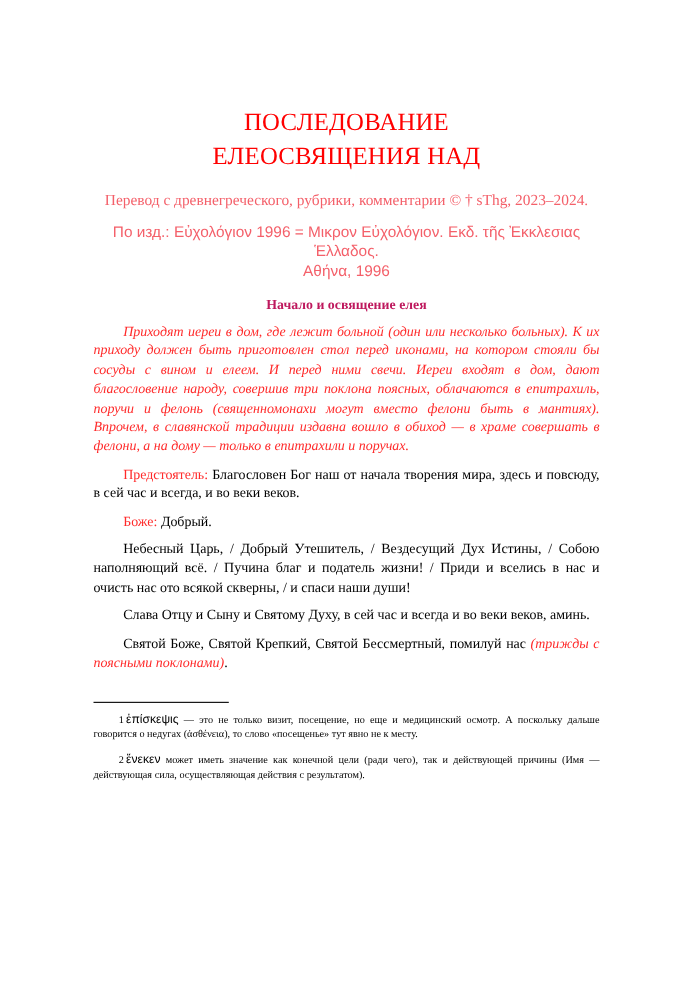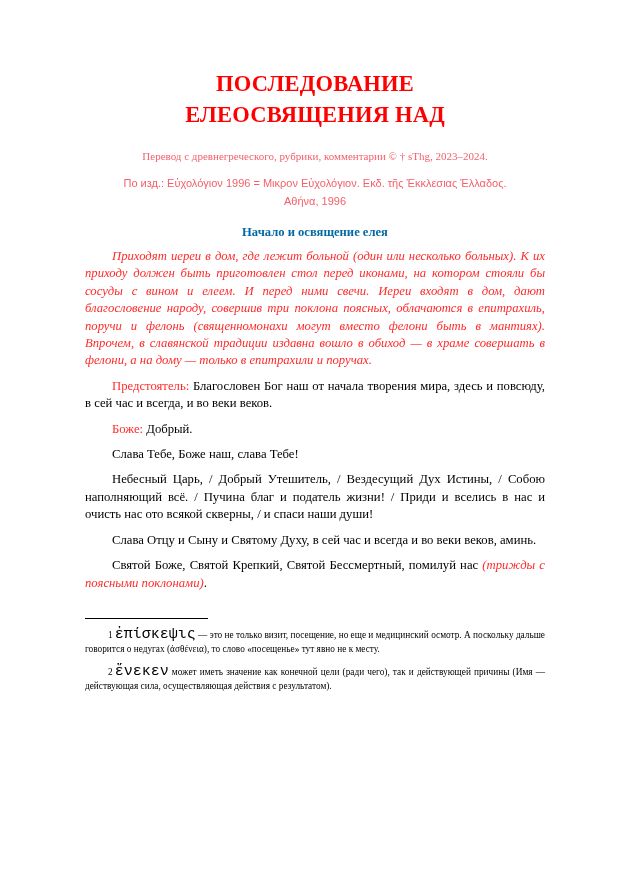--- a/index.html
+++ b/index.html
@@ -25,46 +25,46 @@
   .content {
     position: absolute;
     left: 85px;
     top: 0;
     width: 460px;
   }
 
   
   .doc-title {
     margin: 0;
-    padding-top: 68px;
+    padding-top: 95px;
     text-align: center;
     color: #ff0000;
     font-size: 22.5px;
-    font-weight: bold;
+    font-weight: normal;
     line-height: 31px;
     letter-spacing: 0.2px;
   }
   .doc-title .tline { display: block; }
 
   
   .subtitle-block {
     margin-top: 17px;
     text-align: center;
     color: #f4606a;
-    font-size: 11px;
+    font-size: 14px;
     line-height: 18px;
   }
   .subtitle-line { display: block; }
   .subtitle-credit { margin-bottom: 9px; }
 
   
   .section-heading {
     margin: 13px 0 0 0;
     text-align: center;
-    color: #0369a1;
+    color: #be185d;
     font-size: 12.6px;
     font-weight: bold;
     line-height: 18px;
   }
 
   
   p {
     margin: 0;
     padding: 0;
   }
@@ -112,22 +112,22 @@
     text-align: justify;
     text-indent: 23px;
     font-size: 9.3px;
     line-height: 13.6px;
     margin-top: 9px;
   }
   .fn .fn-num {
     margin-right: 2px;
   }
   .greek {
-    font-family: Liberation Mono, monospace;
-    font-size: 15px;
+    font-family: Liberation Sans, sans-serif;
+    font-size: 11px;
   }
   .greek-sub {
     font-family: Liberation Sans, sans-serif;
   }
 </style>
 </head>
 <body>
 
 <div class="page">
   <div class="content">
@@ -144,21 +144,20 @@
     </div>
 
     <h2 class="section-heading">Начало и освящение елея</h2>
 
     <p class="para rubric rubric-first">Приходят иереи в дом, где лежит больной (один или несколько больных). К их приходу должен быть приготовлен стол перед иконами, на котором стояли бы сосуды с вином и елеем. И перед ними свечи. Иереи входят в дом, дают благословение народу, совершив три поклона поясных, облачаются в епитрахиль, поручи и фелонь (священномонахи могут вместо фелони быть в мантиях). Впрочем, в славянской традиции издавна вошло в обиход — в храме совершать в фелони, а на дому — только в епитрахили и поручах.</p>
 
     <p class="para"><span class="speaker">Предстоятель:</span> <span>Благословен Бог наш от начала творения мира, здесь и повсюду, в сей час и всегда, и во веки веков.</span></p>
 
     <p class="para"><span class="speaker">Боже:</span> <span>Добрый.</span></p>
 
-    <p class="para">Слава Тебе, Боже наш, слава Тебе!</p>
 
     <p class="para">Небесный Царь, / Добрый Утешитель, / Вездесущий Дух Истины, / Собою наполняющий всё. / Пучина благ и податель жизни! / Приди и вселись в нас и очисть нас ото всякой скверны, / и спаси наши души!</p>
 
     <p class="para">Слава Отцу и Сыну и Святому Духу, в сей час и всегда и во веки веков, аминь.</p>
 
     <p class="para"><span>Святой Боже, Святой Крепкий, Святой Бессмертный, помилуй нас </span><span class="inline-rubric">(трижды с поясными поклонами)</span><span>.</span></p>
 
 
     <div class="footnotes">
       <hr class="fn-rule">

